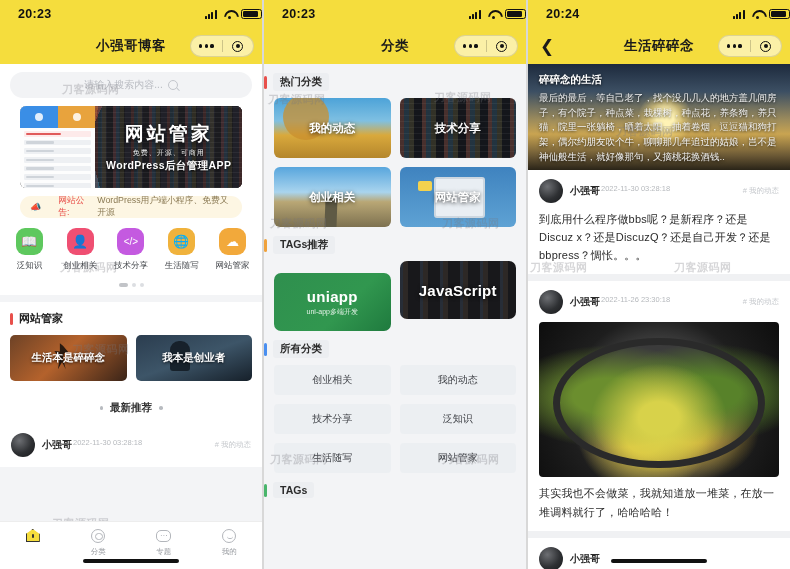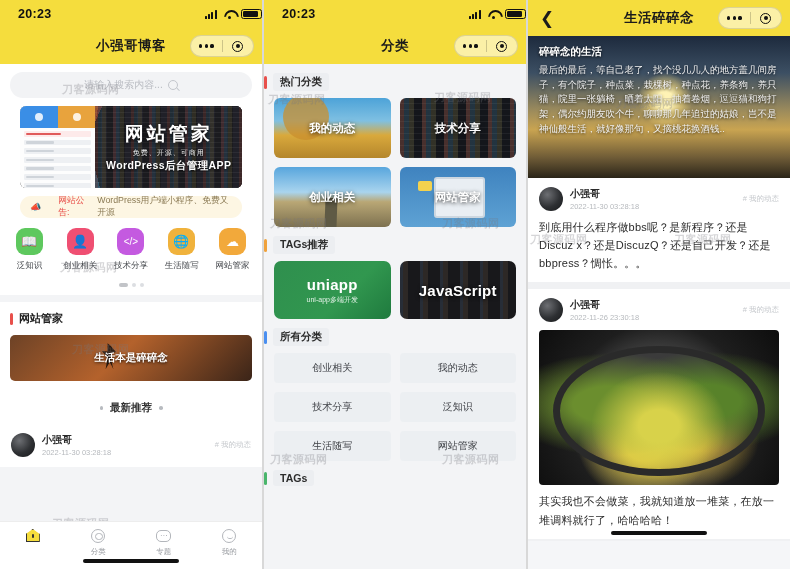--- a/index.html
+++ b/index.html
@@ -155,21 +155,21 @@
   .topic .tl{position:relative;z-index:3;font-size:10.5px;color:#fff;font-weight:bold;text-shadow:0 1px 3px rgba(0,0,0,.8);}
 
   .latest{display:flex;align-items:center;justify-content:center;gap:7px;padding:10px 0 9px;background:#fff;}
   .latest i{width:3.5px;height:3.5px;border-radius:50%;background:#b8bbc0;}
   .latest span{font-size:10.5px;color:#333;font-weight:bold;}
 
   
   .post{background:#fff;padding:9px 11px 10px;}
   .post-head{display:flex;align-items:center;gap:7px;position:relative;}
   .avatar{width:24px;height:24px;border-radius:50%;background:radial-gradient(circle at 35% 32%,#6d6f73 0%,#2e3033 55%,#17181a 100%);flex:0 0 24px;}
-  .ph-meta{display:flex;flex-direction:column;gap:1px;}
+  .ph-meta{display:flex;gap:1px;}
   .ph-name{font-size:10px;color:#2b2b2b;font-weight:bold;}
   .ph-date{font-size:7.5px;color:#b6b9bd;}
   .ph-tag{margin-left:auto;font-size:7.5px;color:#c6c9cd;}
   .post-body{margin-top:7px;font-size:11px;line-height:1.65;color:#2b2b2b;letter-spacing:.2px;}
   .post-img{margin-top:8px;width:100%;height:155px;border-radius:4px;overflow:hidden;position:relative;
     background:
       radial-gradient(ellipse at 50% 62%, #d8d24a 0 12%, transparent 40%),
       radial-gradient(ellipse at 30% 48%, #6b8e2e 0 16%, transparent 45%),
       radial-gradient(ellipse at 70% 46%, #58822a 0 14%, transparent 42%),
       radial-gradient(ellipse at 44% 74%, #e0c642 0 10%, transparent 35%),
@@ -213,33 +213,33 @@
       repeating-linear-gradient(0deg, rgba(255,255,255,.05) 0 1px, transparent 1px 6px),
       #14161b;}
   .cc-road{background:linear-gradient(180deg,#58a6dd 0%,#a9d4ee 42%,#b9a775 58%,#7d7150 100%);}
   .cc-road::after{content:"";position:absolute;left:44%;top:52%;width:10%;height:48%;background:#5f5a45;transform:skewX(-2deg);}
   .cc-flat{background:linear-gradient(180deg,#3f83bf 0%,#5ea2d4 100%);}
   .cc-flat::before{content:"";position:absolute;left:30%;top:16%;width:40%;height:62%;background:#e9eef3;border-radius:3px;border:2px solid #cdd7e0;}
   .cc-flat::after{content:"";position:absolute;left:16%;top:24%;width:12%;height:16%;background:#f3d24e;border-radius:2px;box-shadow: 120% 210% 0 #f0f4f7, 350% 40% 0 #e46a5a, 430% 250% 0 #6fc3a6;}
 
   .tagrow{display:flex;gap:9px;padding:0 10px;}
   .tcard{flex:1;height:58px;border-radius:7px;position:relative;overflow:hidden;display:flex;flex-direction:column;align-items:center;justify-content:center;gap:2px;}
-  .tcard.uni{background:linear-gradient(135deg,#2f8f4e 0%,#31974f 60%,#1f7a3e 100%);}
+  .tcard.uni{background:linear-gradient(135deg,#2f8f4e 0%,#31974f 60%,#1f7a3e 100%);margin-top:12px;}
   .tcard.uni .t1{font-size:15px;font-weight:bold;color:#fff;letter-spacing:.3px;z-index:2;}
   .tcard.uni .t2{font-size:7px;color:#e4f3e8;z-index:2;}
   .tcard.js{background:
       repeating-linear-gradient(90deg, rgba(150,200,255,.12) 0 3px, rgba(255,200,140,.09) 3px 8px, transparent 8px 20px),
       #18181b;}
   .tcard.js .t1{font-size:15px;font-weight:bold;color:#fff;letter-spacing:.2px;z-index:2;text-shadow:0 1px 4px #000;}
 
   .allgrid{padding:0 10px;display:flex;flex-wrap:wrap;gap:9px;}
   .acat{width:calc(50% - 4.5px);height:30px;background:#eceff2;border-radius:4px;display:flex;align-items:center;justify-content:center;font-size:10px;color:#404348;}
 
   
-  .thero{height:142px;position:relative;overflow:hidden;
+  .thero{height:106px;position:relative;overflow:hidden;
     background:linear-gradient(180deg,#1d2a3d 0%,#3c4f63 26%,#9a8a5c 52%,#c9a451 66%,#6d5a36 86%,#2a2418 100%);}
   .thero::before{content:"";position:absolute;left:42%;top:26%;width:54px;height:54px;border-radius:50%;background:radial-gradient(circle,#fff3b5 0 22%,rgba(255,226,130,.55) 45%,transparent 72%);}
   .thero-in{position:absolute;inset:0;padding:9px 11px;display:flex;flex-direction:column;gap:4px;z-index:3;}
   .thero-t{font-size:10.5px;font-weight:bold;color:#fff;text-shadow:0 1px 3px rgba(0,0,0,.85);}
   .thero-d{font-size:9.5px;line-height:1.55;color:#f2f2f2;text-shadow:0 1px 3px rgba(0,0,0,.8);}
   .tsep{height:7px;background:#f0f1f3;}
 </style>
 </head>
 <body>
 
@@ -355,20 +355,23 @@
 
       <div class="sec-card">
         <div class="sec-head">
           <span class="sec-bar"></span>
           <span class="sec-title">网站管家</span>
         </div>
         <div class="topic-row">
           <div class="topic a">
             <span class="tl">生活本是碎碎念</span>
           </div>
+          <div class="topic b">
+            <span class="tl">我本是创业者</span>
+          </div>
         </div>
       </div>
 
       <div class="latest">
         <i></i>
           <span>最新推荐</span>
           <i></i>
       </div>
 
       <div class="post">
@@ -503,20 +506,35 @@
 
       <div class="chead">
         <span class="bar" style="background:#49b56b"></span>
         <span class="tx">TAGs</span>
       </div>
 
     </div>
   </div>
 
   <div class="phone">
+    <div class="statusbar">
+      <div class="sb-time">20:24</div>
+      <div class="sb-right">
+        <span class="sig">
+            <i></i>
+            <i></i>
+            <i></i>
+            <i></i>
+          </span>
+        <span class="wifi"></span>
+        <span class="batt">
+            <i></i>
+          </span>
+      </div>
+    </div>
 
     <div class="navbar">
       <div class="nav-back">❮</div>
       <div class="nav-title">生活碎碎念</div>
       <div class="capsule">
         <span class="dots">
             <i></i>
             <i></i>
             <i></i>
           </span>

